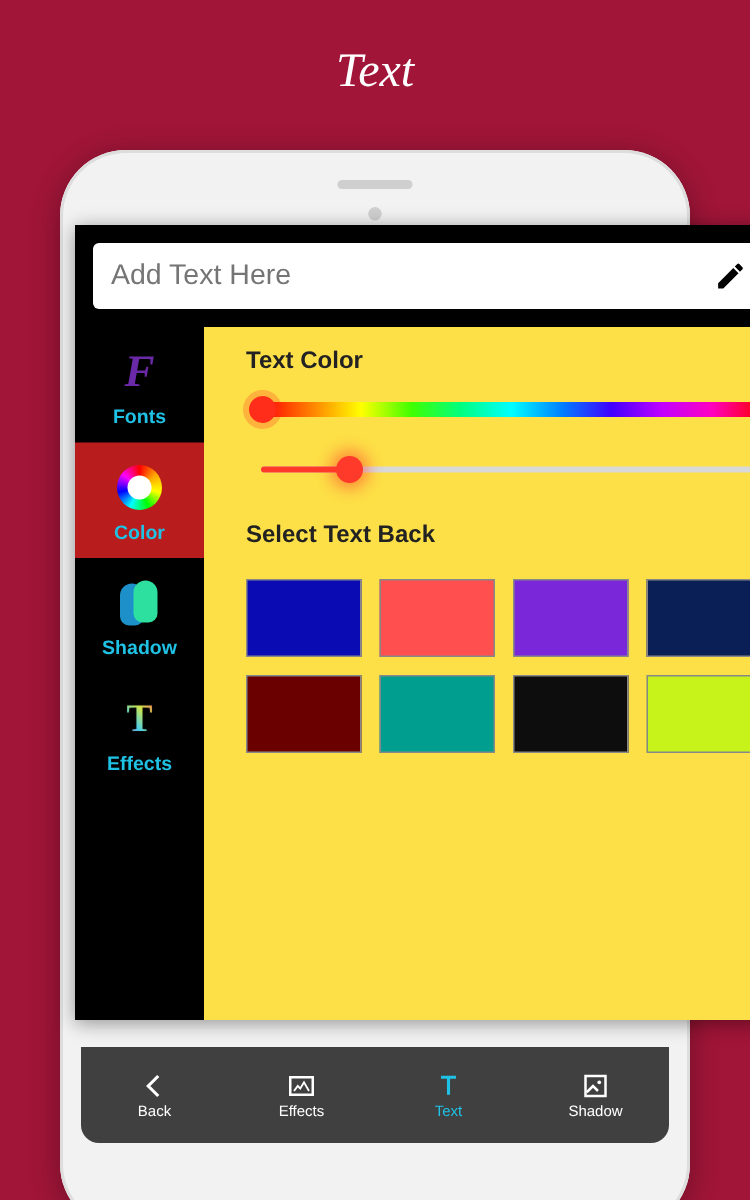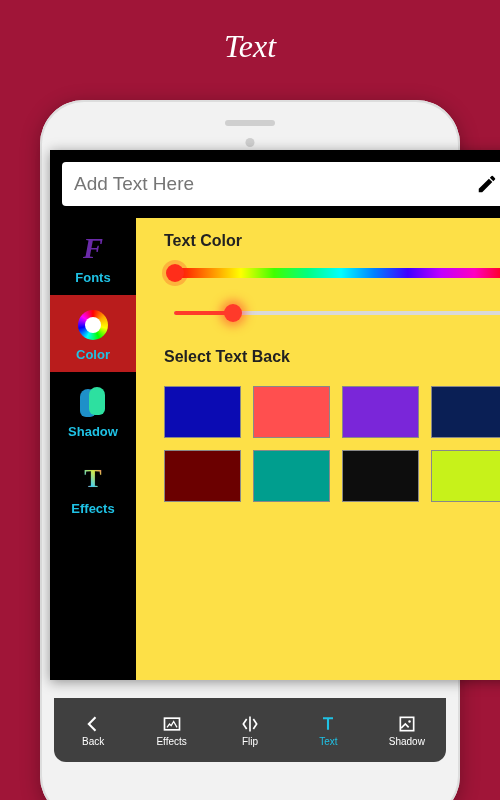--- a/index.html
+++ b/index.html
@@ -229,26 +229,20 @@
         </svg>
         <span>Back</span>
       </div>
       <div class="bottom-item">
         <svg viewBox="0 0 24 24">
           <rect x="3" y="5" width="18" height="14" stroke="currentColor" stroke-width="2" fill="none"></rect>
           <path d="M6 16l3-4 2 2 3-5 4 7" stroke="currentColor" stroke-width="1.5" fill="none"></path>
         </svg>
         <span>Effects</span>
       </div>
-      <div class="bottom-item">
-        <svg viewBox="0 0 24 24">
-          <path d="M12 3v18M8 6L4 12l4 6M16 6l4 6-4 6" stroke="currentColor" stroke-width="2" fill="none"></path>
-        </svg>
-        <span>Flip</span>
-      </div>
       <div class="bottom-item active">
         <svg viewBox="0 0 24 24">
           <path d="M6 5h12M12 5v14" stroke="currentColor" stroke-width="2.5" fill="none"></path>
         </svg>
         <span>Text</span>
       </div>
       <div class="bottom-item">
         <svg viewBox="0 0 24 24">
           <rect x="4" y="4" width="16" height="16" stroke="currentColor" stroke-width="2" fill="none"></rect>
           <circle cx="15" cy="9" r="1.5" fill="currentColor"></circle>

